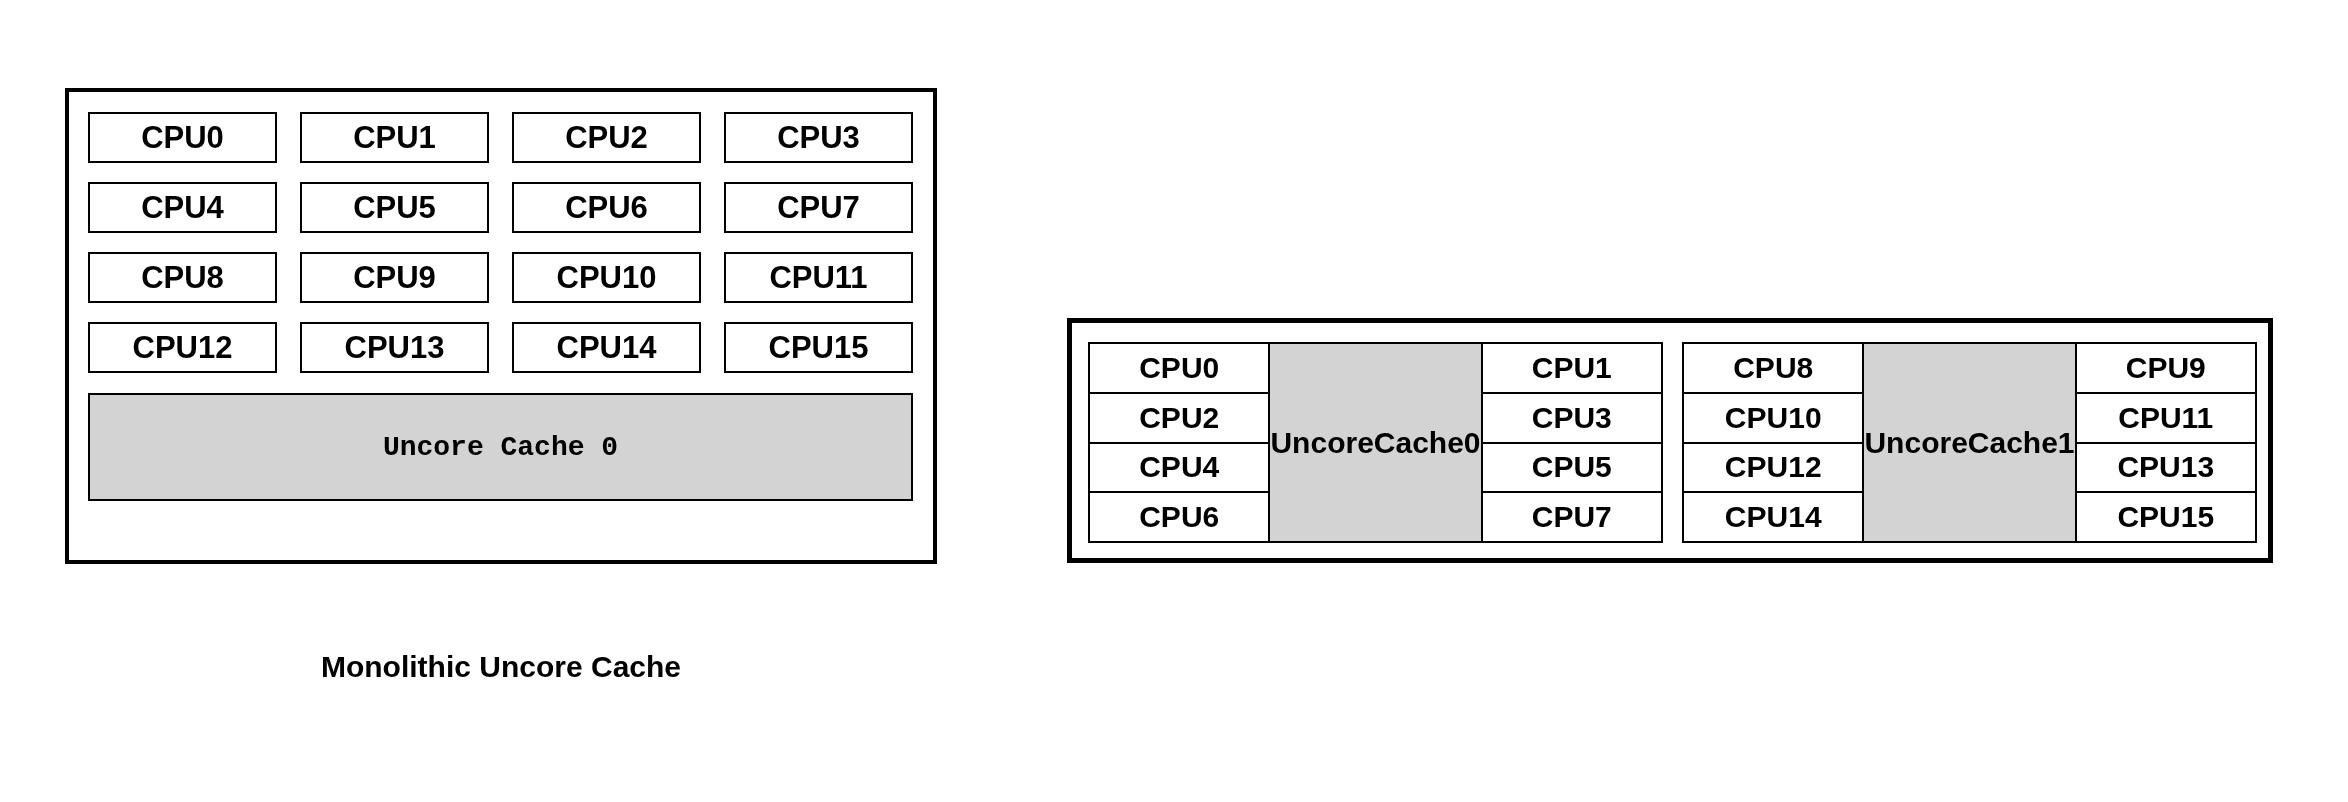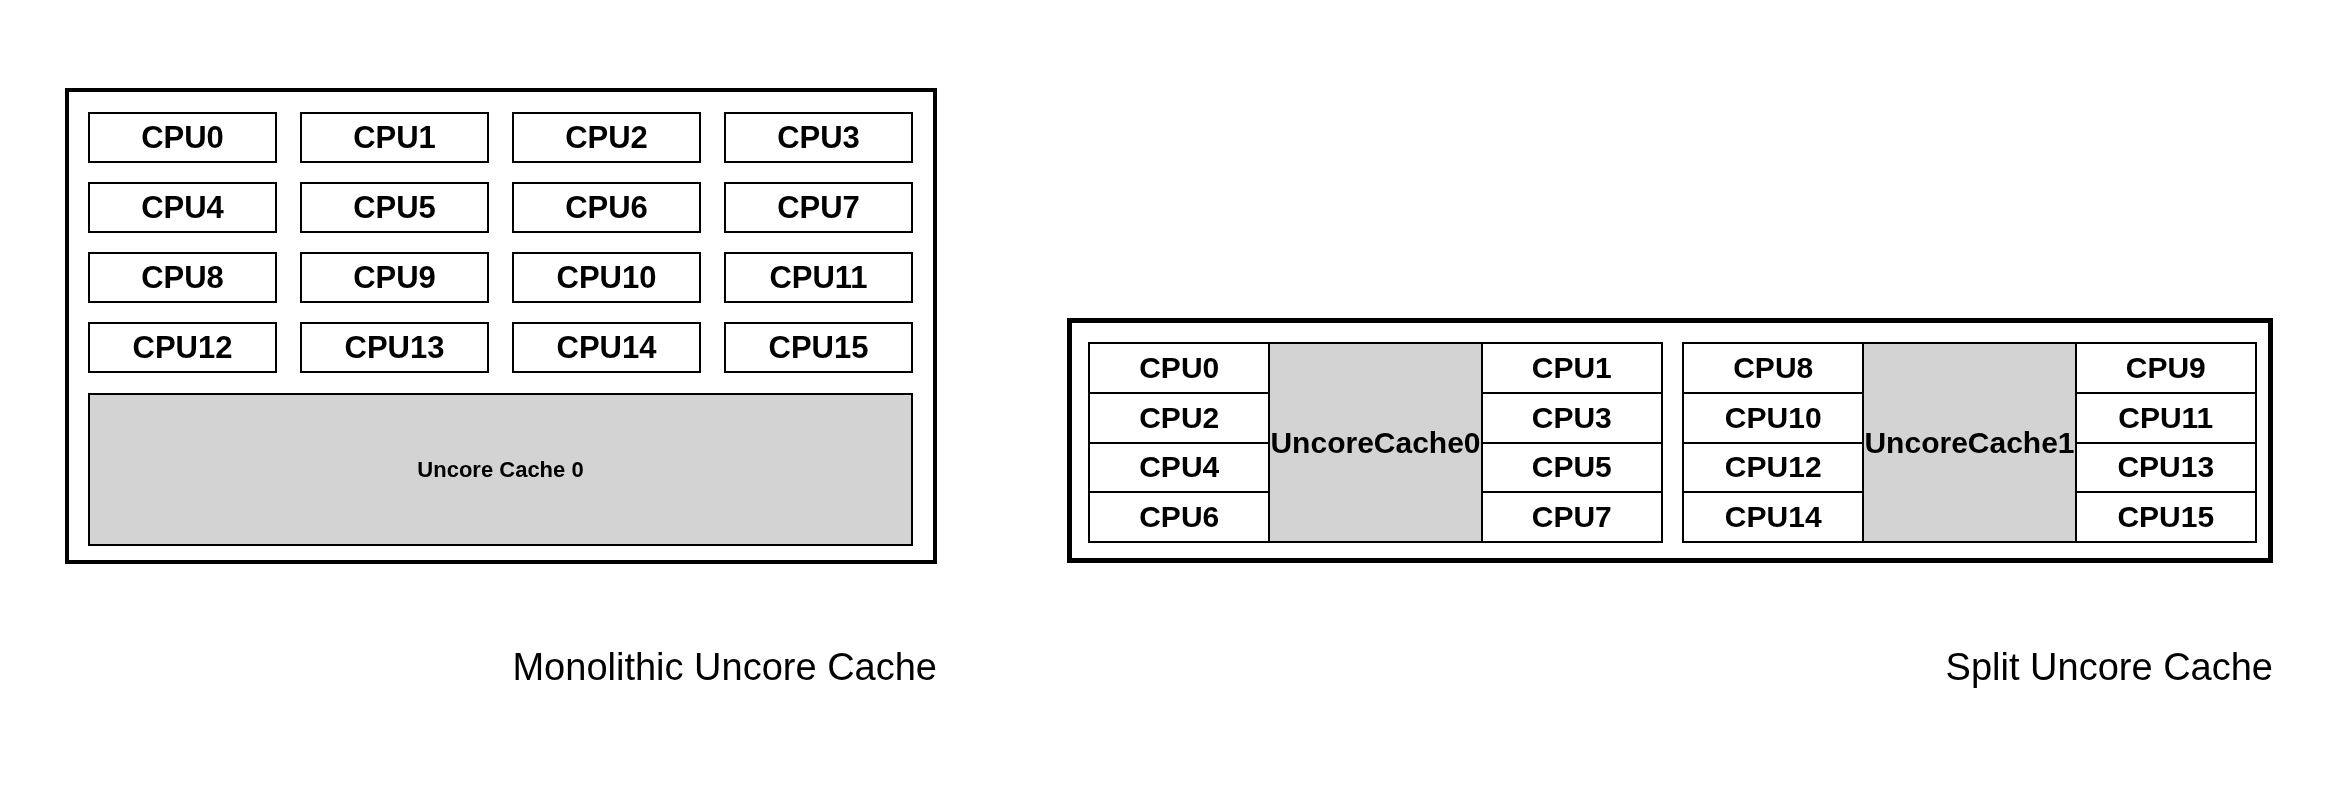--- a/index.html
+++ b/index.html
@@ -28,25 +28,25 @@
     display:grid;grid-template-columns:repeat(4,1fr);
     column-gap:23px;row-gap:19px;
   }
   .cpu-box{
     height:51px;border:2px solid var(--line);box-sizing:border-box;
     display:flex;align-items:center;justify-content:center;
     font-size:31px;font-weight:bold;background:var(--bg);
     white-space:nowrap;
   }
   .mono-cache{
-    margin-top:20px;height:153px;
+    margin-top:20px;height:108px;
     border:2px solid var(--line);box-sizing:border-box;
     background:var(--cache-fill);
     display:flex;align-items:center;justify-content:center;
-    font-size:22px;font-weight:bold;
+    font-size:28px;font-weight:bold;font-family:Liberation Mono, monospace;
   }
 
   
   .split-box{
     position:absolute;left:1067px;top:318px;width:1206px;height:245px;
     border:5px solid var(--line);box-sizing:border-box;
     padding:19px 11px 15px 16px;
     display:flex;gap:19px;background:var(--bg);
   }
   .cluster{
@@ -67,21 +67,21 @@
   .cluster .cell:nth-child(4){grid-area:4/1;}
   .cluster .cache-cell{grid-area:1/2/5/3;background:var(--cache-fill);flex-direction:row;line-height:1.25;}
   .cluster .cell:nth-child(6){grid-area:1/3;}
   .cluster .cell:nth-child(7){grid-area:2/3;}
   .cluster .cell:nth-child(8){grid-area:3/3;}
   .cluster .cell:nth-child(9){grid-area:4/3;}
 
   
   .caption{
     position:absolute;top:644px;
-    text-align:right;font-size:38px;font-weight:normal;line-height:46px;
+    text-align:center;font-size:30px;font-weight:bold;line-height:46px;
   }
   .caption.mono{left:65px;width:872px;}
   .caption.split{left:1067px;width:1206px;}
 </style>
 </head>
 <body>
 
 <div class="canvas">
 
   <div class="mono-box">
@@ -137,15 +137,14 @@
         <div>Cache</div>
         <div>1</div>
       </div>
       <div class="cell">CPU9</div>
       <div class="cell">CPU11</div>
       <div class="cell">CPU13</div>
       <div class="cell">CPU15</div>
     </div>
 
   </div>
-  <div class="caption split">Split Uncore Cache</div>
 
 </div>
 
 </body></html>

